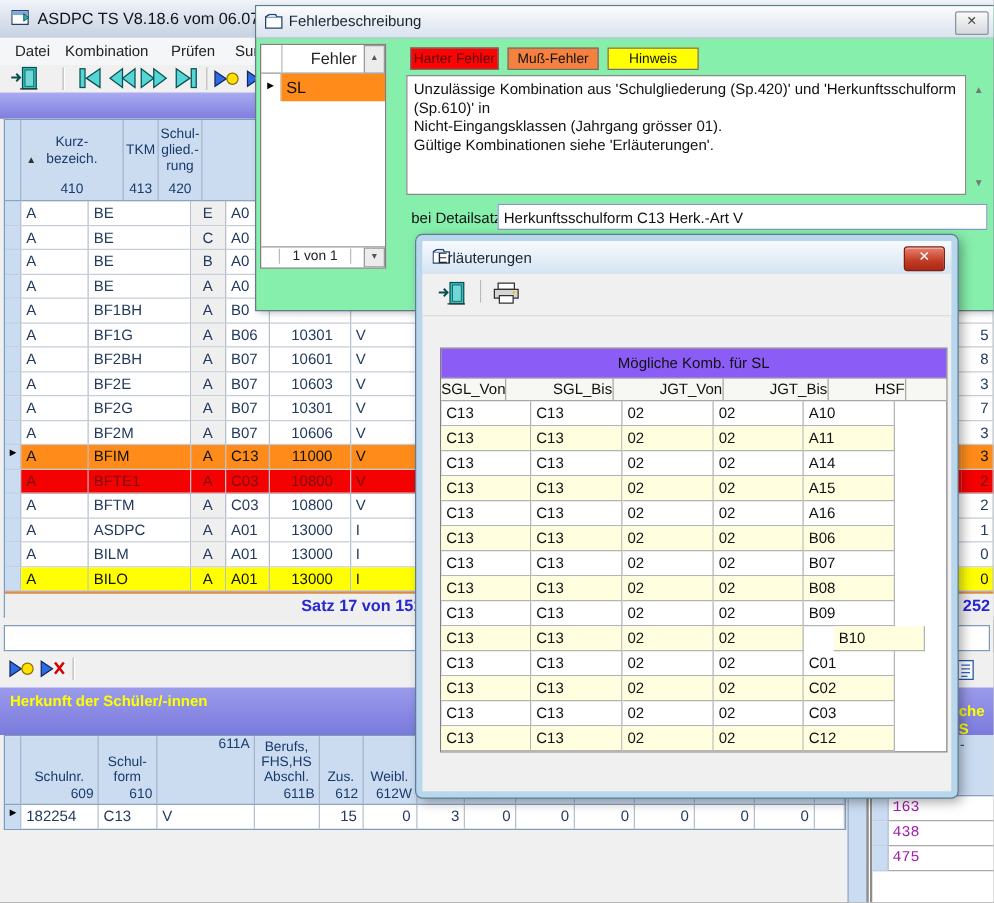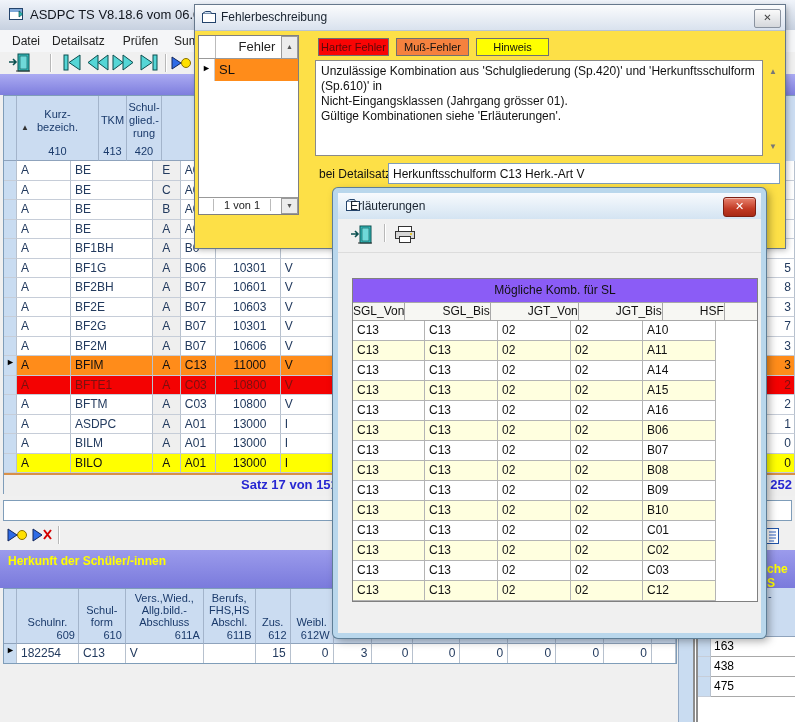--- a/index.html
+++ b/index.html
@@ -50,23 +50,23 @@
   .lg-row{display:flex;height:19px;}
   .lgc{box-sizing:border-box;border-right:1px solid #B7C1CE;font-size:12px;color:#223A5E;padding-top:2px;overflow:hidden;white-space:nowrap;}
   .lgc.left{padding-left:4px;text-align:left;} .lgc.right{padding-right:4px;text-align:right;}
   .lsel{width:13px;background:#C9DCF1;font-size:9px;color:#000;padding:1px 0 0 2px;box-sizing:border-box;border-right:1px solid #B7C1CE;}
   .strip{left:678px;top:588px;width:15px;height:134px;background:#C9DCF1;border-left:1px solid #93A9C4;box-sizing:border-box;}
   .divider{left:693px;top:588px;width:5px;height:134px;background:#FFF;border-left:2px solid #8D8D8D;border-right:2px solid #8D8D8D;box-sizing:border-box;}
   .rgrid{left:698px;top:588px;width:97px;height:134px;background:#FFF;}
   .rg-header{height:48px;background:#CBDCF1;border-bottom:1px solid #8FA3BC;font-size:11px;color:#1A3A6B;position:relative;}
   .rg-row{display:flex;height:20px;}
   .rg-sel{width:13px;background:#C9DCF1;border-right:1px solid #B7C1CE;border-bottom:1px solid #C6CDD8;box-sizing:border-box;}
-  .rg-val{flex:1;border-bottom:1px solid #A9A9A9;font-size:12px;color:#000000;padding:2px 0 0 3px;box-sizing:border-box;}
+  .rg-val{flex:1;border-bottom:1px solid #A9A9A9;font-size:12px;color:#a21caf;padding:2px 0 0 3px;box-sizing:border-box;font-family:Liberation Mono, monospace;}
   
-  .errwin{left:195px;top:5px;width:590px;height:243px;background:#fde047;box-shadow:0 0 0 1px #66788C,2px 2px 6px rgba(0,0,0,.3);}
+  .errwin{left:205px;top:5px;width:590px;height:243px;background:#86efac;box-shadow:0 0 0 1px #66788C,2px 2px 6px rgba(0,0,0,.3);}
   .err-title{position:absolute;left:0;top:0;right:0;height:25px;background:linear-gradient(#FBFCFD,#D9E2EE);border-bottom:1px solid #B9C4D2;}
   .err-title .ttl{position:absolute;left:26px;top:5px;font-size:12px;color:#1A2430;}
   .btn-x{position:absolute;right:4px;top:4px;width:25px;height:17px;background:linear-gradient(#FAFAFA,#D5D8DC);
       border:1px solid #8A93A0;border-radius:2px;text-align:center;font-size:10px;color:#444;line-height:16px;}
   .errlist{position:absolute;left:3px;top:30px;width:101px;height:180px;background:#FFF;border:1px solid #808080;box-sizing:border-box;}
   .errlist .lhead{height:22px;border-bottom:1px solid #999;display:flex;}
   .errlist .lhead .hsel{width:16px;border-right:1px solid #BBB;}
   .errlist .lhead .htxt{flex:1;text-align:center;font-size:13px;color:#222;padding-top:3px;}
   .scrollbtn{position:absolute;width:15px;background:#ECECEC;border:1px solid #9A9A9A;text-align:center;color:#555;font-size:7px;line-height:20px;}
   .errlist .lrow{height:22px;display:flex;}
@@ -106,21 +106,21 @@
     <svg class="abs" style="left:9px;top:8px" width="16" height="13">
       <rect x="0.5" y="0.5" width="13" height="11" fill="#FFF" stroke="#23436B"></rect>
       <rect x="1" y="1" width="12" height="3" fill="#7FA8D8"></rect>
       <path d="M10 3l4 3-4 3z" fill="#2BB3B3" stroke="#0A4F4F" stroke-width="0.7"></path>
     </svg>
     <span class="ttl">ASDPC TS V8.18.6 vom 06.07.202</span>
   </div>
 
   <div class="abs menubar">
     <span class="menu-item" style="margin-left:10px">Datei</span>
-    <span class="menu-item" style="margin-left:8px">Detailsatz</span>
+    <span class="menu-item" style="margin-left:8px">Kombination</span>
     <span class="menu-item" style="margin-left:14px">Prüfen</span>
     <span class="menu-item" style="margin-left:12px">Summ</span>
   </div>
 
   <div class="abs toolbar">
     <svg class="ticon" style="left:7px" width="26" height="20">
       <rect x="11" y="1" width="11" height="17" fill="#35BFBF" stroke="#0A4F4F"></rect>
       <rect x="13" y="3" width="7" height="13" fill="#6FD9D9" stroke="#0A4F4F" stroke-width="0.6"></rect>
       <path d="M2 9h7M6 6l3 3-3 3" stroke="#0A4F4F" stroke-width="1.6" fill="none"></path>
       <path d="M9 18h14" stroke="#333" stroke-width="1"></path>
@@ -393,23 +393,20 @@
         <div class="lgh" style="width: 62px;">
           <div class="lines">Schulnr.</div>
           <div class="hnum">609</div>
         </div>
         <div class="lgh" style="width: 47px;">
           <div class="lines">Schul-
 form</div>
           <div class="hnum">610</div>
         </div>
         <div class="lgh" style="width: 78px;">
-          <div class="lines">Vers.,Wied.,
-Allg.bild.-
-Abschluss</div>
           <div class="hnum">611A</div>
         </div>
         <div class="lgh" style="width: 52px;">
           <div class="lines">Berufs,
 FHS,HS
 Abschl.</div>
           <div class="hnum">611B</div>
         </div>
         <div class="lgh" style="width: 35px;">
           <div class="lines">Zus.</div>
@@ -632,21 +629,21 @@
             <div class="erl-c" style="width: 73px;">C13</div>
             <div class="erl-c" style="width: 73px;">02</div>
             <div class="erl-c" style="width: 72px;">02</div>
             <div class="erl-c" style="width: 73px;">B09</div>
           </div>
           <div class="erl-row alt">
             <div class="erl-c" style="width: 72px;">C13</div>
             <div class="erl-c" style="width: 73px;">C13</div>
             <div class="erl-c" style="width: 73px;">02</div>
             <div class="erl-c" style="width: 72px;">02</div>
-            <div class="erl-c" style="width: 73px;">B10</div>
+            <div class="erl-c" style="width: 73px; margin-left: 24px;">B10</div>
           </div>
           <div class="erl-row">
             <div class="erl-c" style="width: 72px;">C13</div>
             <div class="erl-c" style="width: 73px;">C13</div>
             <div class="erl-c" style="width: 73px;">02</div>
             <div class="erl-c" style="width: 72px;">02</div>
             <div class="erl-c" style="width: 73px;">C01</div>
           </div>
           <div class="erl-row alt">
             <div class="erl-c" style="width: 72px;">C13</div>

